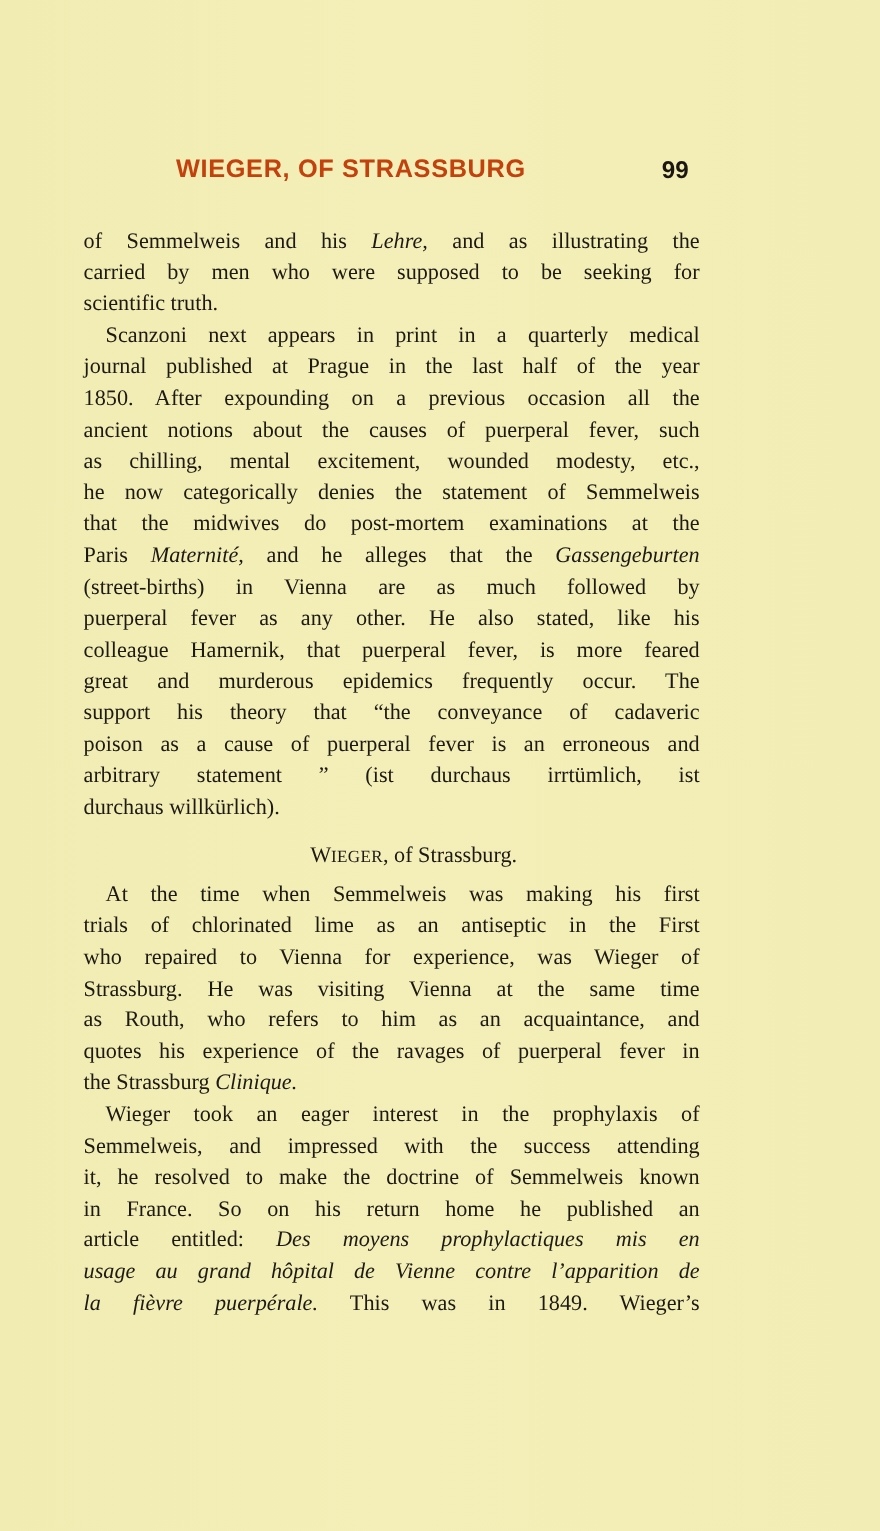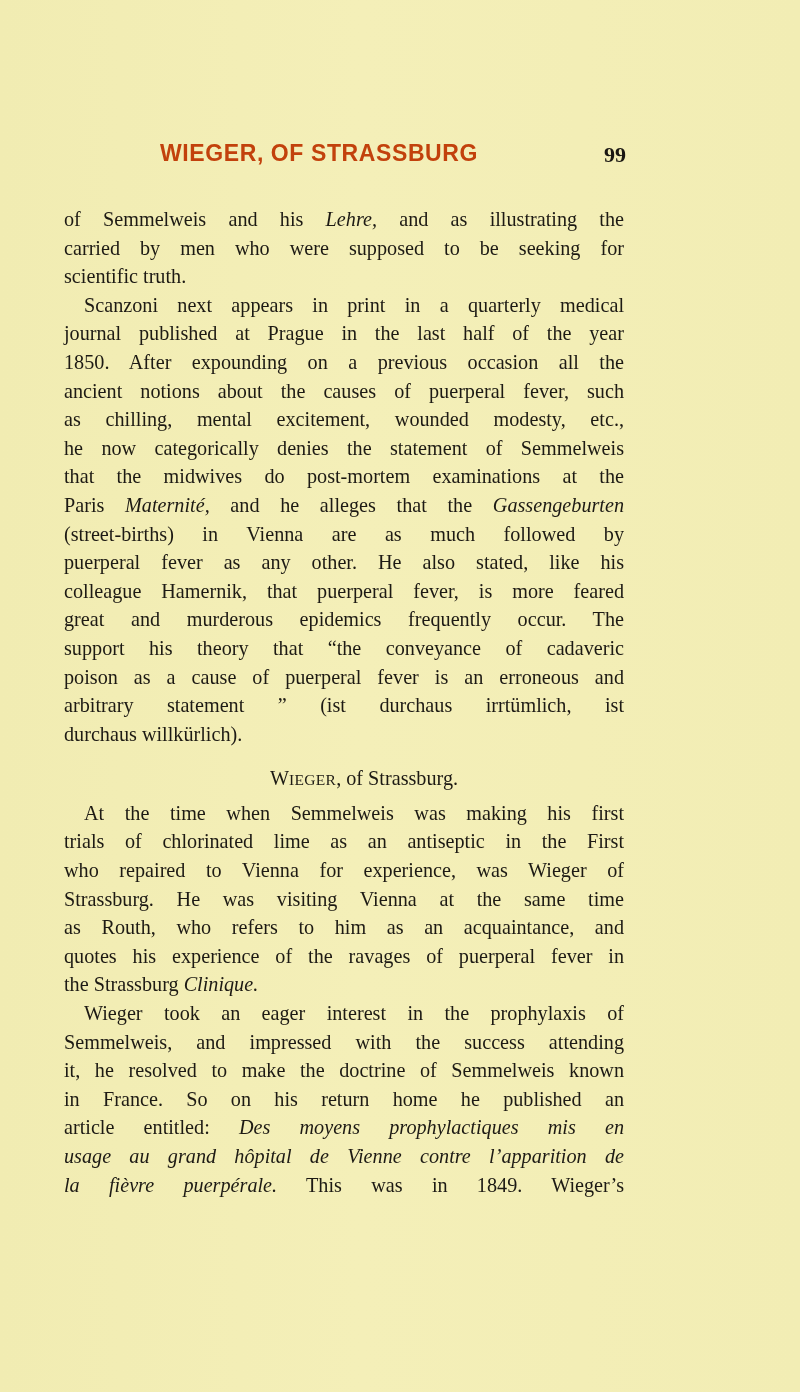--- a/index.html
+++ b/index.html
@@ -36,29 +36,29 @@
       font-family: "Liberation Sans", "DejaVu Sans", sans-serif;
       font-weight: bold;
       font-size: 23px;
       letter-spacing: 0.6px;
       color: #c2410c;
     }
     .page-number {
       position: absolute;
       right: -2px;
       top: 2px;
-      font-family: Liberation Serif, serif;
+      font-family: Liberation Sans, sans-serif;
       font-weight: bold;
       font-size: 22px;
       color: #1a1712;
     }
     .body-text {
       position: absolute;
       top: 205px;
-      left: 0;
+      left: 12px;
       width: 560px;
       font-size: 20.2px;
       line-height: 28.6px;
     }
     .line {
       display: block;
       white-space: nowrap;
       text-align: justify;
       text-align-last: justify;
       height: 28.6px;

